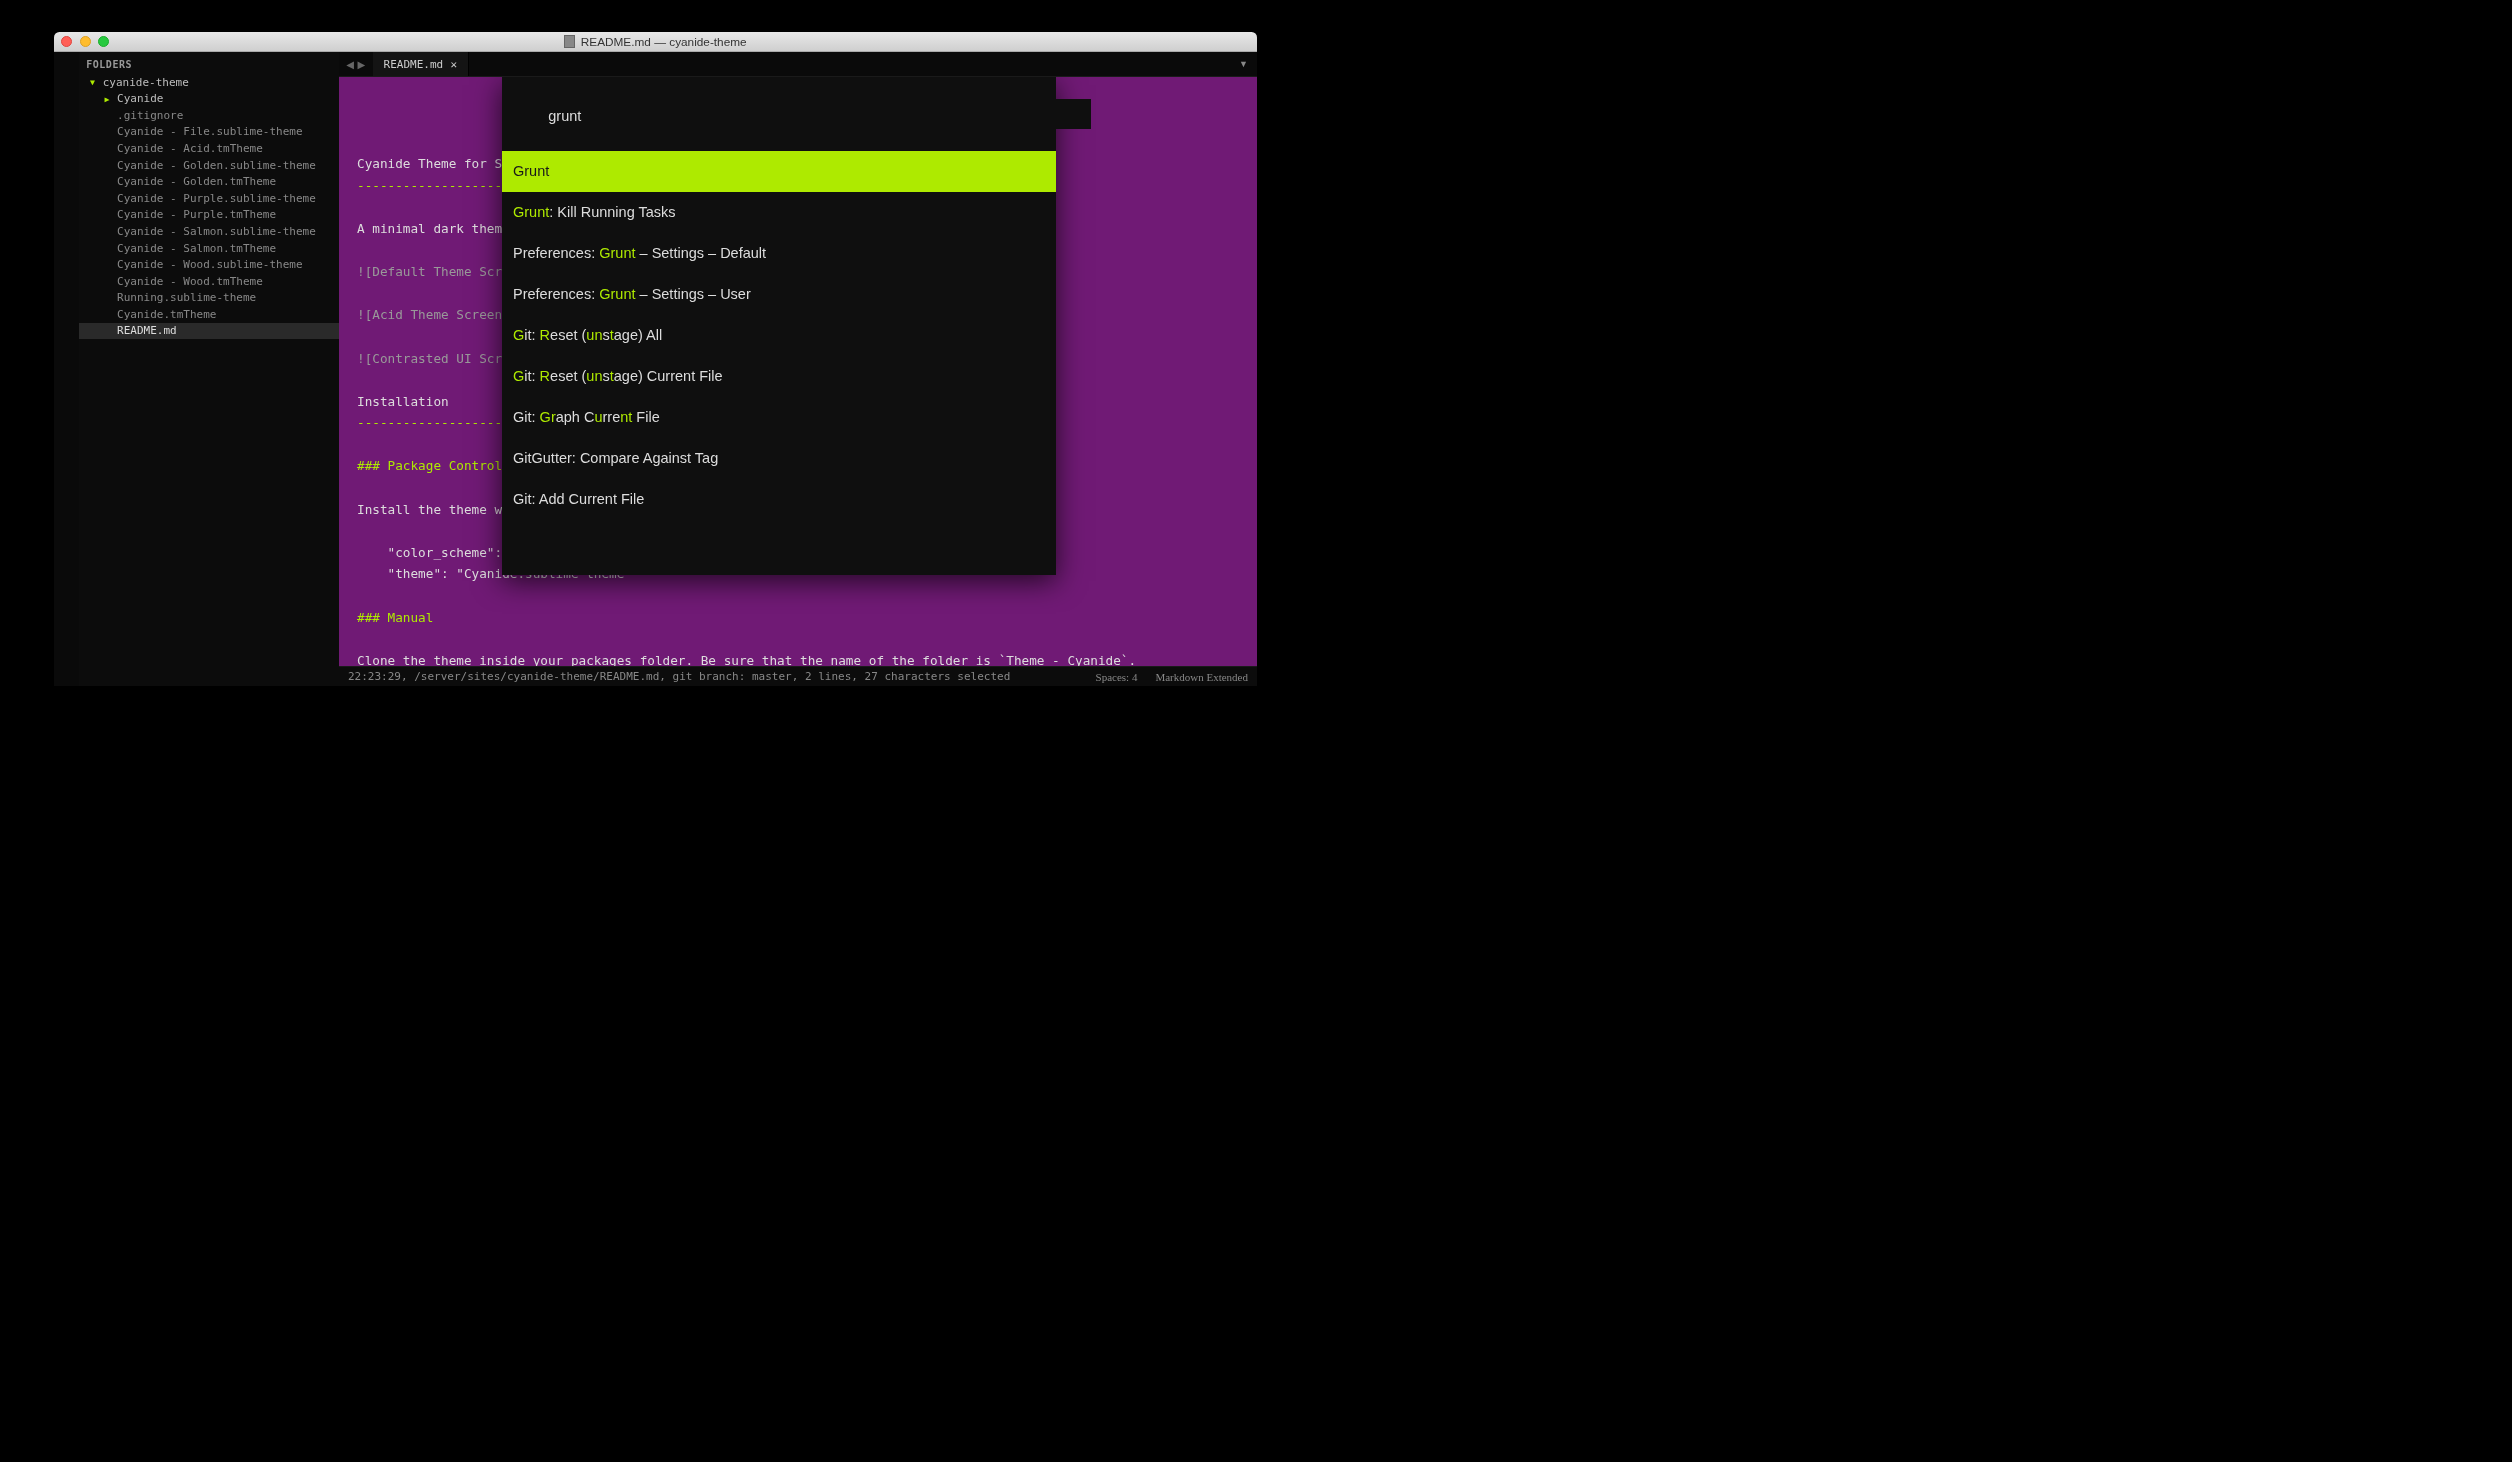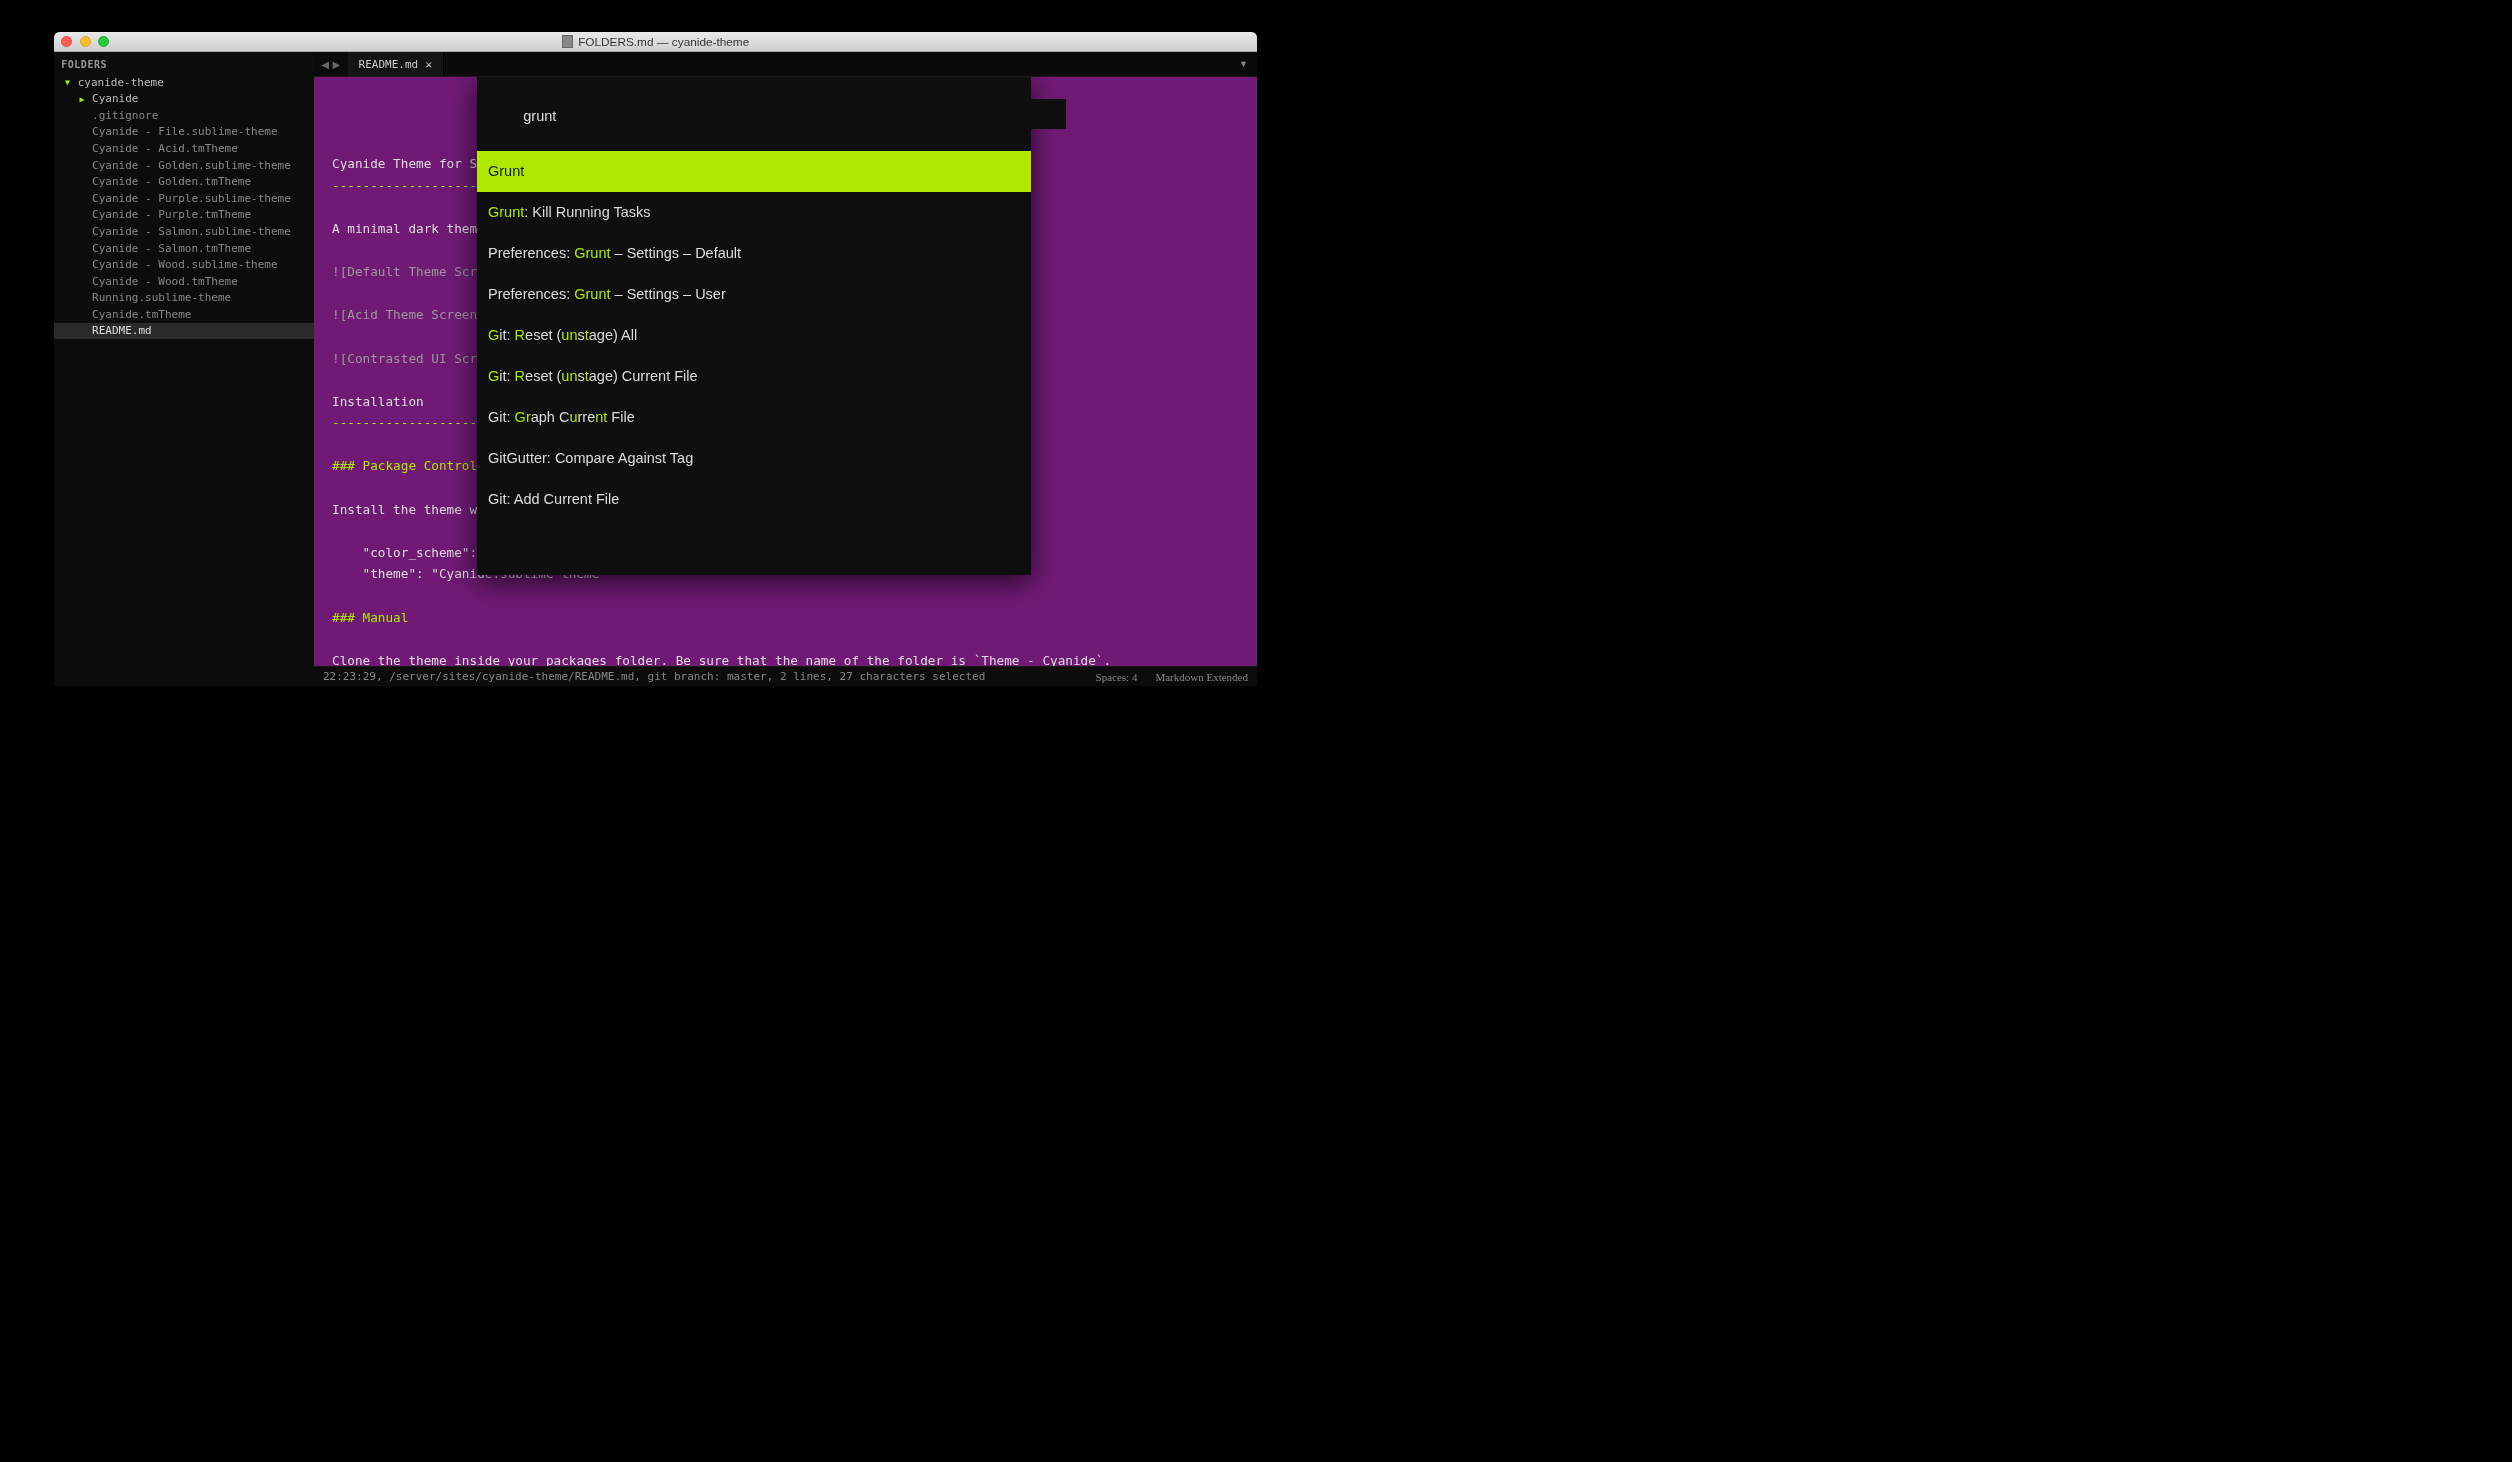--- a/index.html
+++ b/index.html
@@ -54,20 +54,21 @@
   width:11px; height:12.7px;
   background:#888;
   display:inline-block;
   border:0.9px solid #666;
 }
 .body {
   flex: 1;
   display: flex;
   min-height: 0;
   background: #0c0c0c;
+  margin-left: 25px;
 }
 .sidebar {
   width: 260px;
   background: #0c0c0c;
   color: #888;
   font-family: Menlo, monospace;
   font-size: 11px;
   overflow: hidden;
   padding-top: 3.6px;
 }
@@ -215,21 +216,21 @@
 
 <div class="window">
   <div class="titlebar">
     <div class="traffic-lights">
       <div class="tl red"></div>
       <div class="tl yellow"></div>
       <div class="tl green"></div>
     </div>
     <div class="title">
       <span class="doc-icon"></span>
-      <span>FOLDERS.md — cyanide-theme</span>
+      <span>README.md — cyanide-theme</span>
     </div>
   </div>
 
   <div class="body">
     <div class="sidebar">
       <div class="folders-label">FOLDERS</div>
       <div class="tree" id="tree">
           <div class="tree-row depth-1">
             <span class="arrow open">▼</span>
             <span class="folder-name">cyanide-theme</span>

